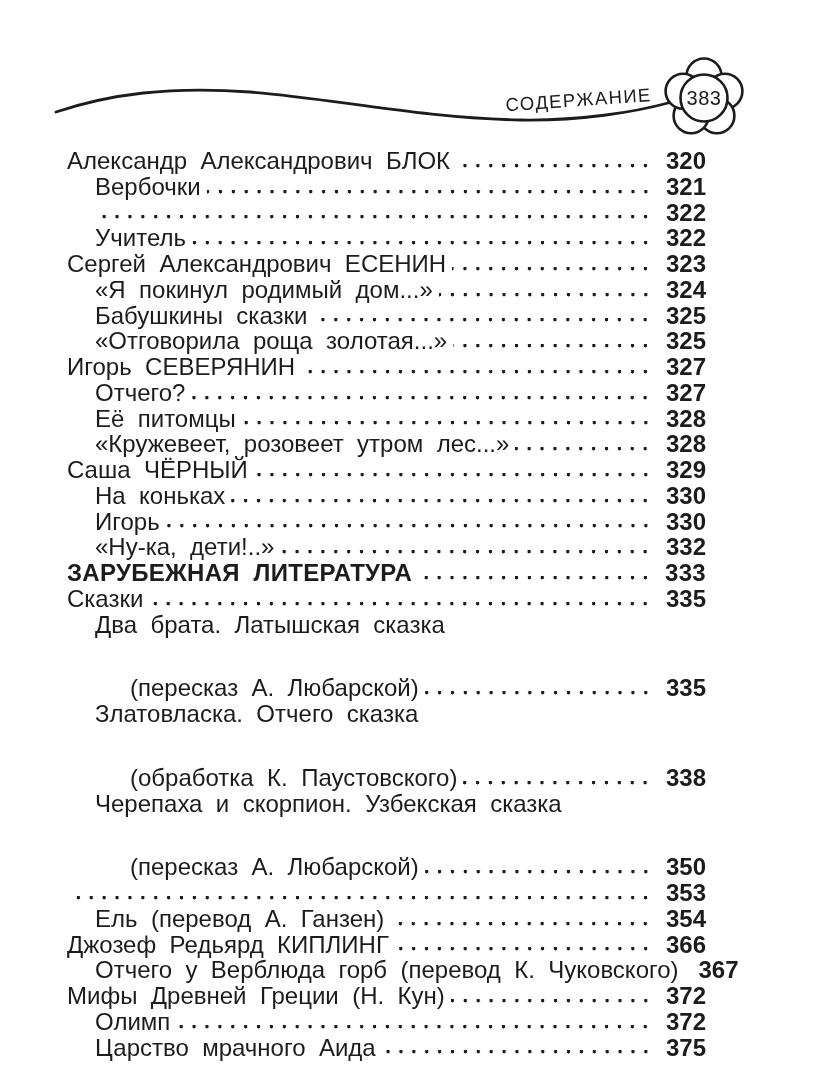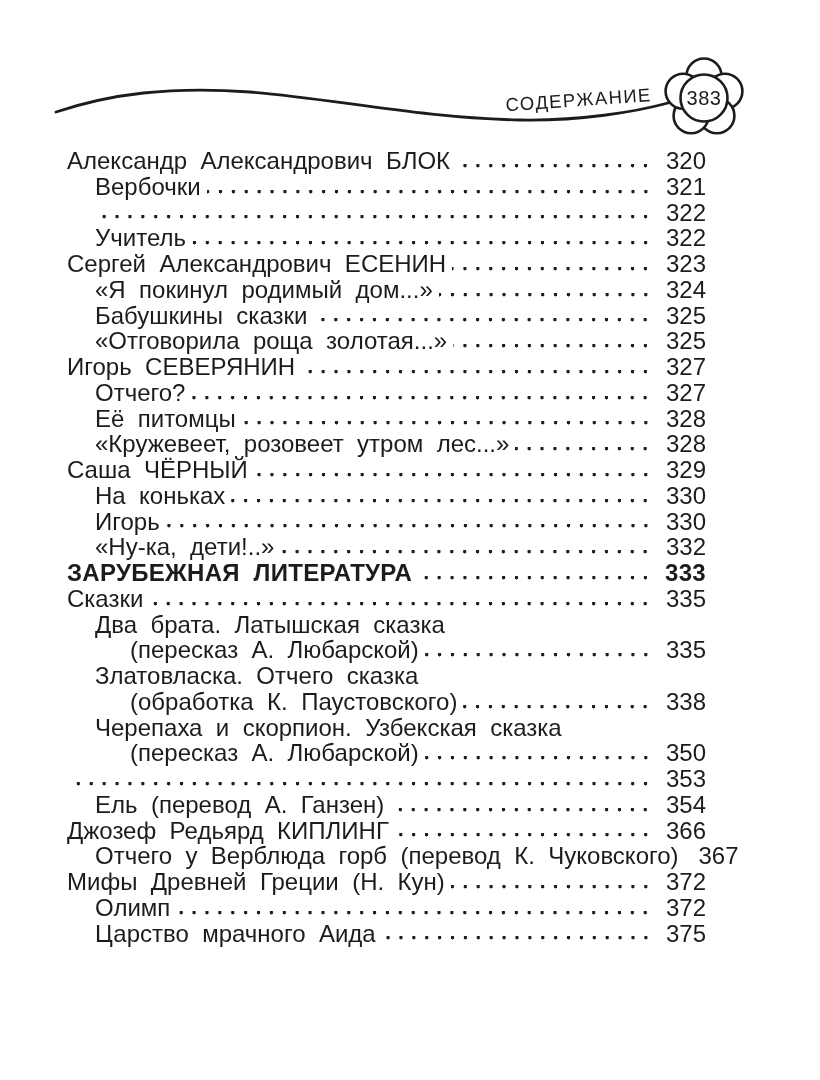--- a/index.html
+++ b/index.html
@@ -30,35 +30,35 @@
   .petal,.badge-center{fill:#ffffff;stroke:var(--ink,#1c1c1c);stroke-width:2.6;}
 
   .toc{padding:0 114px 0 67px;}
   .row{
     display:flex;
     line-height:25.75px;
     font-size:24px;
     word-spacing:.28em;
   }
   .row.lvl1{padding-left:28px;align-items:center;}
-  .row.lvl2{padding-left:63px;}
+  .row.lvl2{padding-left:63px;margin-top:38px;}
   .row.bold{font-weight:bold;letter-spacing:.3px;}
   .row.gap{}
   .title{flex:0 0 auto;white-space:nowrap;}
   .leader{
     flex:1 1 auto;
     align-self:stretch;
     margin:0 10px 0 6px;
     background-image:radial-gradient(circle at center calc(100% - 8.3px),var(--ink,#1b1b1b) 1.55px,rgba(0,0,0,0) 2.05px);
     background-size:12.9px 100%;
     background-repeat:repeat-x;
     background-position:right top;
   }
   .leader.hidden{visibility:hidden;}
-  .pagenum{flex:0 0 auto;min-width:44px;text-align:right;white-space:nowrap;}
+  .pagenum{flex:0 0 auto;min-width:44px;text-align:right;white-space:nowrap;font-weight:bold;}
 </style>
 </head>
 <body>
 
 <div class="page">
 
   <div class="header">
     <svg width="820" height="148" viewBox="0 0 820 148">
       <path class="wave" d="M56 112 C110 94 170 86 250 92 C330 98 420 118 520 120 C580 121 635 112 668 103"></path>
       <text class="hdr-title" x="652" y="101" text-anchor="end" transform="rotate(-4 652 101)">СОДЕРЖАНИЕ</text>

